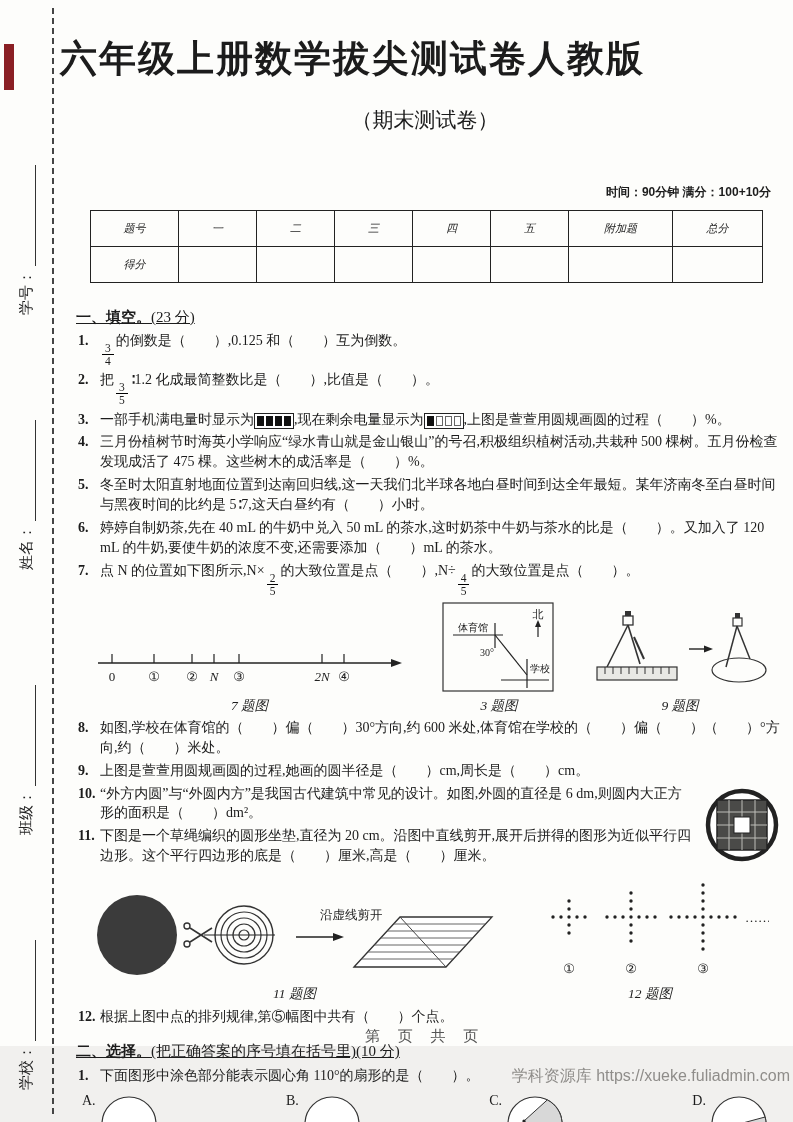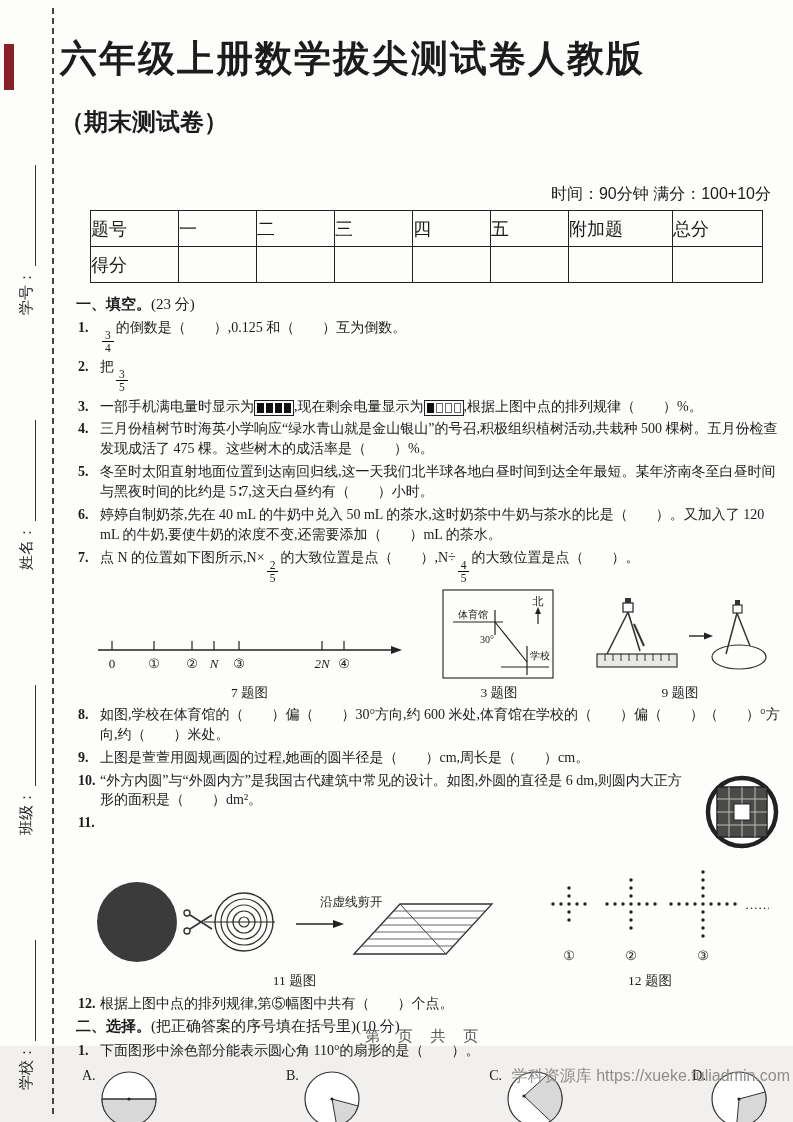--- a/index.html
+++ b/index.html
@@ -13,45 +13,45 @@
   .corner-mark{position:absolute;left:4px;top:44px;width:10px;height:46px;background:#8a1f24;}
   .side-field{
     position:absolute;left:-49px;width:150px;height:20px;transform:rotate(-90deg);
     display:flex;align-items:flex-end;gap:4px;font-size:15px;color:#222;
   }
   .side-field .lbl{white-space:nowrap;}
   .side-field .blank{flex:1;border-bottom:1.6px solid #333;height:13px;}
   
   .title{position:absolute;left:60px;width:730px;top:34px;text-align:left;
     font-family:"Liberation Sans","DejaVu Sans",sans-serif;font-weight:900;font-size:37px;letter-spacing:2px;}
-  .subtitle{position:absolute;left:60px;width:730px;top:106px;
-    font-family:"Liberation Sans","DejaVu Sans",sans-serif;font-weight:700;font-size:24px;}
-  .meta{position:absolute;top:184px;right:22px;font-weight:normal;font-size:16px;
+  .subtitle{position:absolute;left:60px;width:730px;top:106px;text-align:center;
+    font-family:"Liberation Sans","DejaVu Sans",sans-serif;font-weight:400;font-size:21px;}
+  .meta{position:absolute;top:184px;right:22px;font-weight:bold;font-size:12px;
     font-family:"Liberation Sans","DejaVu Sans",sans-serif;margin-left:12px;}
   
   table.score{position:absolute;left:90px;top:210px;border-collapse:collapse;table-layout:fixed;}
-  table.score td{border:1.4px solid #222;height:35px;font-size:18px;padding:0;}
+  table.score td{border:1.4px solid #222;height:35px;text-align:center;font-size:11px;padding:0;font-style:italic;}
   
   .content{position:absolute;left:76px;top:292px;width:708px;font-size:14px;line-height:1.42;}
-  .sec-title{margin:2px 0 3px 0;font-size:15px;}
+  .sec-title{margin:15px 0 3px 0;font-size:15px;text-decoration:underline;}
   .sec-title .b{font-weight:bold;}
   .q{position:relative;padding-left:24px;margin:3px 0;}
   .q .qn{position:absolute;left:2px;top:0;font-weight:bold;}
   .frac{display:inline-flex;flex-direction:column;align-items:center;vertical-align:-7px;
     line-height:1.05;font-size:11.5px;margin:0 2px;}
   .frac b{font-weight:normal;border-bottom:1px solid #000;padding:0 3px;}
   .frac i{font-style:normal;}
   .batt{display:inline-flex;border:1.5px solid #222;padding:2px;gap:2px;vertical-align:-2px;background:#fff;}
   .batt i{display:block;width:7px;height:10px;}
   .batt i.f{background:#111;}
   .batt i.e{background:#fff;border:1px solid #666;box-sizing:border-box;}
   
   .figrow{display:flex;align-items:flex-end;gap:34px;margin:4px 0 2px 16px;}
   .figcol{display:flex;flex-direction:column;align-items:center;}
-  .figcap{font-size:13.5px;margin-top:1px;}
+  .figcap{font-size:13.5px;margin-top:1px;font-style:italic;}
   svg text{font-family:inherit;fill:#222;}
   .coin{float:right;margin:2px 2px 2px 10px;}
   
   .circle-row{display:flex;justify-content:space-between;padding:2px 14px 0 6px;margin-bottom:2px;}
   .copt{display:flex;align-items:flex-start;gap:2px;font-size:14px;}
   
   .foot-src{position:absolute;left:60px;width:730px;top:1066px;text-align:right;
     color:#8f8d8a;font-size:16px;font-family:Liberation Sans, sans-serif;}
   .foot-page{position:absolute;left:60px;width:730px;top:1027px;text-align:center;
     color:#555;font-size:15px;letter-spacing:7px;}
@@ -131,36 +131,36 @@
         <b>3</b>
         <i>4</i>
       </span><span>的倒数是（　　）,0.125 和（　　）互为倒数。</span>
   </div>
 
   <div class="q">
     <span class="qn">2.</span>
     <span>把</span><span class="frac">
         <b>3</b>
         <i>5</i>
-      </span>
+      </span><span>∶1.2 化成最简整数比是（　　）,比值是（　　）。</span>
   </div>
 
   <div class="q">
     <span class="qn">3.</span>
     <span>一部手机满电量时显示为</span><span class="batt">
         <i class="f"></i>
         <i class="f"></i>
         <i class="f"></i>
         <i class="f"></i>
       </span><span>,现在剩余电量显示为</span><span class="batt">
         <i class="f"></i>
         <i class="e"></i>
         <i class="e"></i>
         <i class="e"></i>
-      </span><span>,根据上图中点的排列规律（　　）%。</span>
+      </span><span>,上图是萱萱用圆规画圆的过程（　　）%。</span>
   </div>
 
   <div class="q">
     <span class="qn">4.</span>
     <span>三月份植树节时海英小学响应“绿水青山就是金山银山”的号召,积极组织植树活动,共栽种 500 棵树。五月份检查发现成活了 475 棵。这些树木的成活率是（　　）%。</span>
   </div>
 
   <div class="q">
     <span class="qn">5.</span>
     <span>冬至时太阳直射地面位置到达南回归线,这一天我们北半球各地白昼时间到达全年最短。某年济南冬至白昼时间与黑夜时间的比约是 5∶7,这天白昼约有（　　）小时。</span>
@@ -273,20 +273,21 @@
         <line x1="40" y1="14" x2="40" y2="64" stroke="#bdbdb8" stroke-width="1"></line>
         <line x1="53" y1="14" x2="53" y2="64" stroke="#bdbdb8" stroke-width="1"></line>
         <rect x="32" y="31" width="16" height="16" fill="#fff" stroke="#222" stroke-width="1"></rect>
       </svg>
     </span>
     <span>“外方内圆”与“外圆内方”是我国古代建筑中常见的设计。如图,外圆的直径是 6 dm,则圆内大正方形的面积是（　　）dm²。</span>
   </div>
 
   <div class="q">
     <span class="qn">11.</span>
+    <span>下图是一个草绳编织的圆形坐垫,直径为 20 cm。沿图中直线剪开,展开后拼得的图形为近似平行四边形。这个平行四边形的底是（　　）厘米,高是（　　）厘米。</span>
   </div>
 
   <div class="figrow" style="clear:right;">
     <div class="figcol">
       <svg width="405" height="96">
         <circle cx="45" cy="48" r="40" fill="#3b3b3b"></circle>
         <circle cx="152" cy="48" r="29" fill="none" stroke="#333" stroke-width="1.4"></circle>
         <circle cx="152" cy="48" r="23" fill="none" stroke="#333" stroke-width="1.2"></circle>
         <circle cx="152" cy="48" r="17" fill="none" stroke="#333" stroke-width="1.2"></circle>
         <circle cx="152" cy="48" r="11" fill="none" stroke="#333" stroke-width="1.2"></circle>

